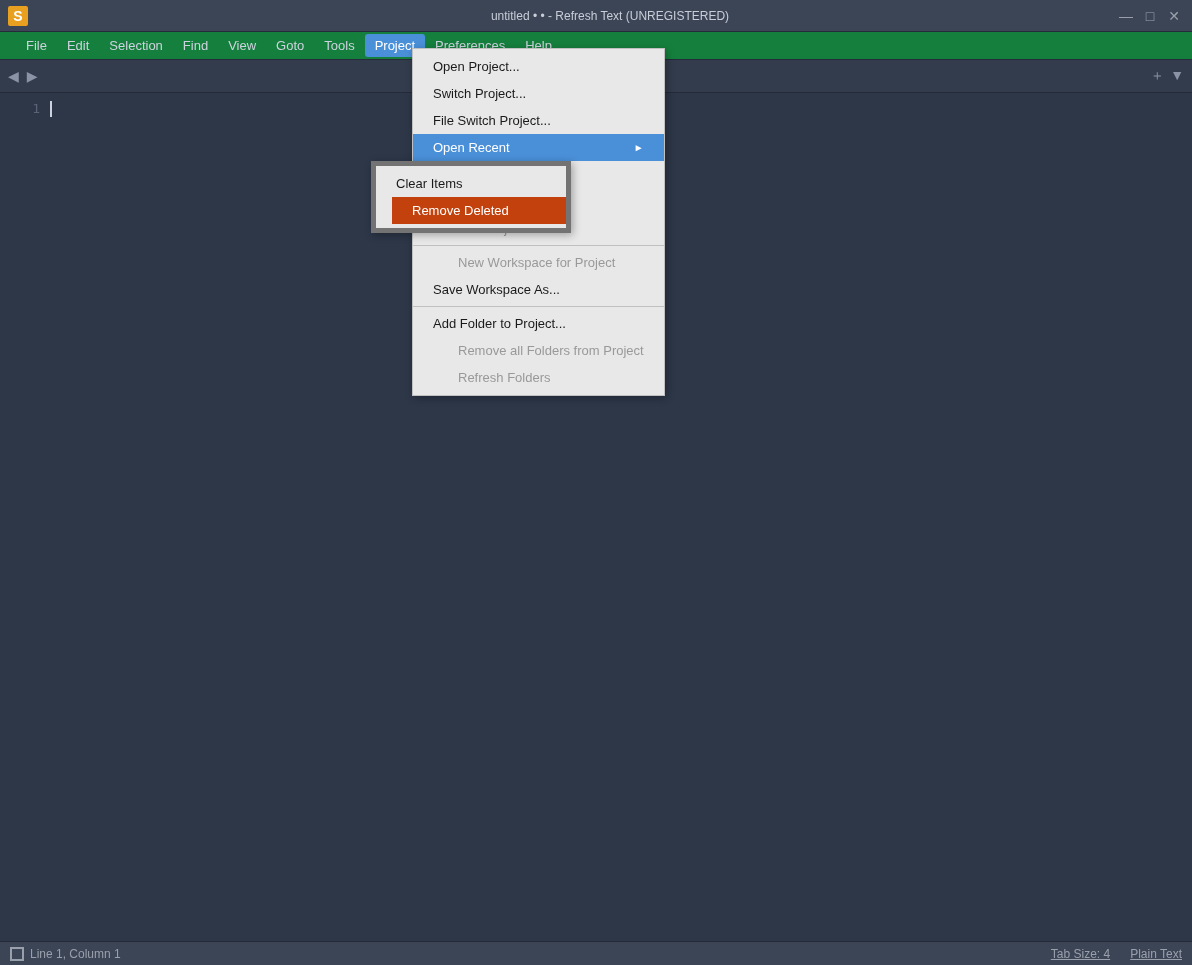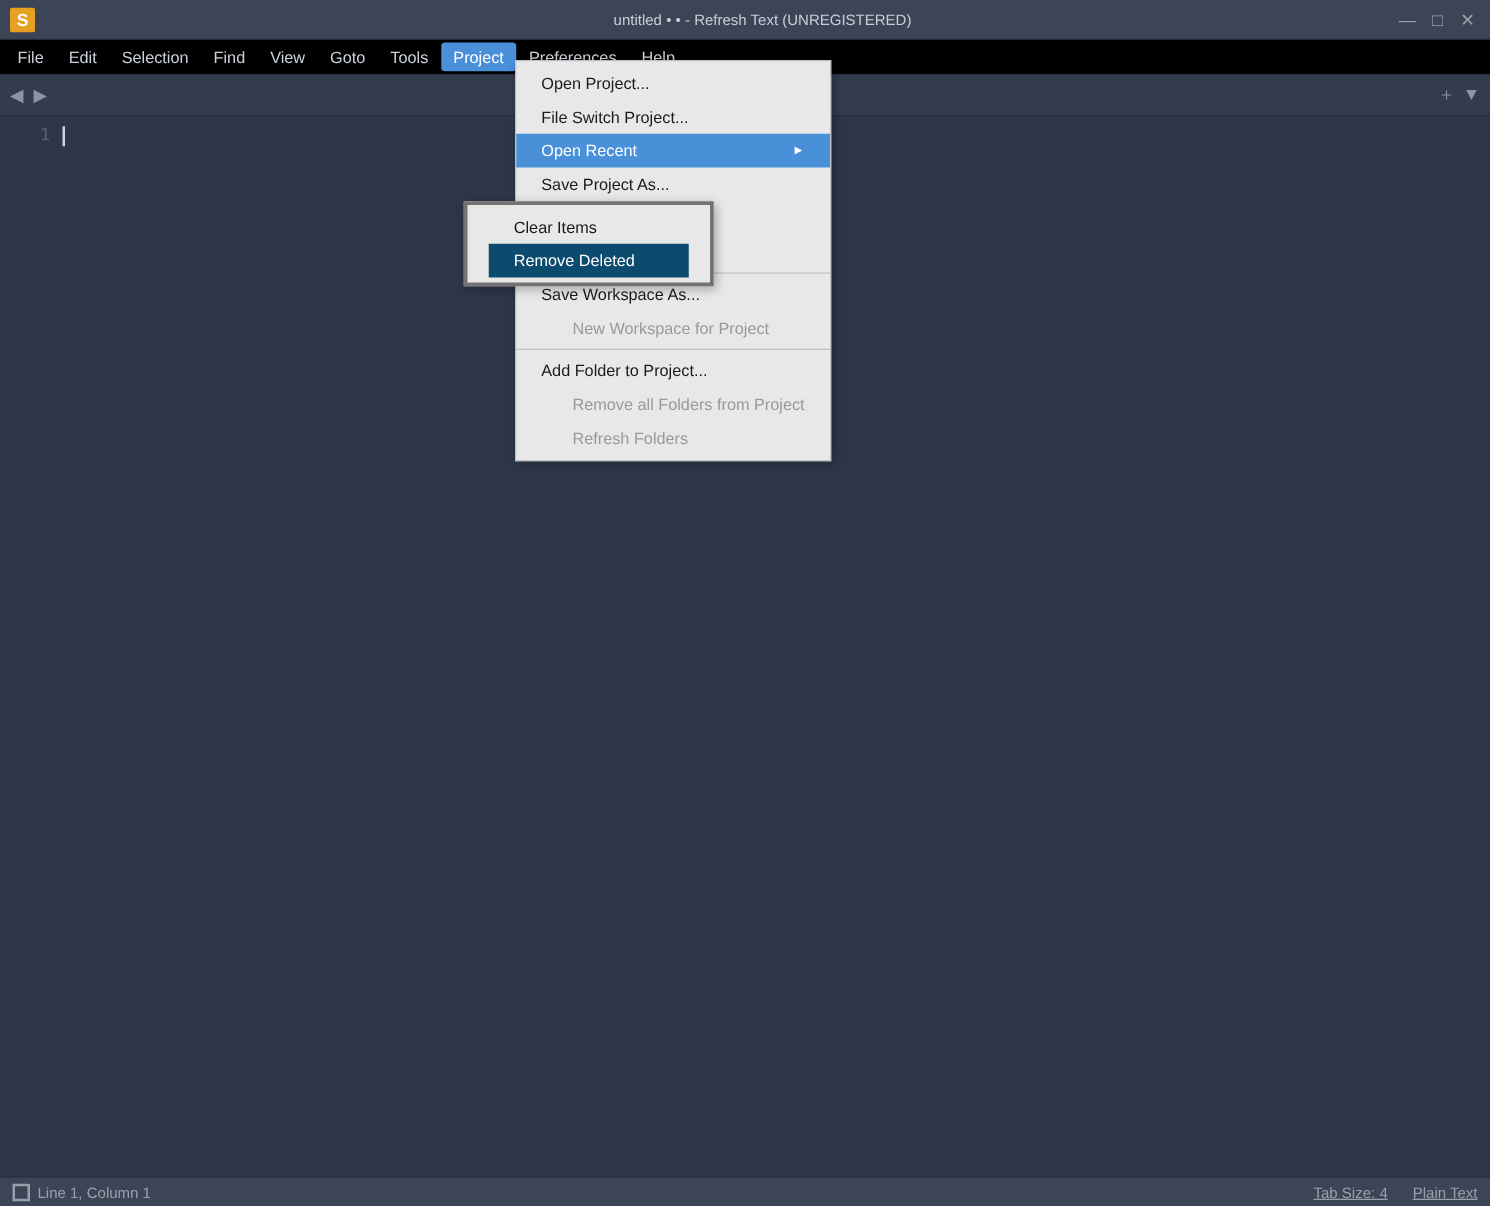--- a/index.html
+++ b/index.html
@@ -49,25 +49,25 @@
       display: flex;
       align-items: center;
       justify-content: center;
       cursor: pointer;
       font-size: 14px;
       color: #9aa0ab;
     }
 
     
     #menu-bar {
-      background-color: #000000;
+      background-color: #15803d;
       height: 28px;
       display: flex;
       align-items: center;
-      padding: 0 4px;
+      padding: 0 16px;
       border-bottom: 1px solid #252b38;
     }
     .menu-item {
       padding: 4px 10px;
       cursor: pointer;
       border-radius: 3px;
       font-size: 13px;
       color: #cdd3de;
       position: relative;
     }
@@ -192,36 +192,36 @@
     }
     .dropdown-item .arrow {
       font-size: 10px;
       margin-left: 20px;
     }
 
     
     .submenu {
       position: absolute;
       background-color: #e8e8e8;
-      border: 3px solid #737373;
+      border: 5px solid #737373;
       box-shadow: 2px 2px 8px rgba(0,0,0,0.3);
       z-index: 101;
       min-width: 200px;
-      padding: 4px 17px;
+      padding: 4px 0;
       left: 371px;
       top: 161px;
     }
     .submenu-item {
       padding: 6px 20px;
       cursor: pointer;
       color: #1a1a1a;
       font-size: 13px;
       white-space: nowrap;
     }
-    .submenu-item.highlighted { background-color: #0c4a6e; color: #ffffff; }
+    .submenu-item.highlighted { background-color: #c2410c; color: #ffffff; margin-left: 16px; }
   </style>
 </head>
 <body>
 
 <div id="title-bar">
   <div id="title-bar-icon">
     <svg width="20" height="20" viewBox="0 0 20 20">
       <rect width="20" height="20" rx="2" fill="#e8a020"></rect>
       <text x="10" y="15" text-anchor="middle" font-size="14" font-weight="bold" fill="white">S</text>
     </svg>
@@ -258,31 +258,32 @@
 
 <div id="editor-area">
   <div id="line-numbers">
     <div>1</div>
   </div>
   <div id="cursor-line"></div>
 </div>
 
 <div class="dropdown" style="top: 48px; left: 412px;">
   <div class="dropdown-item">Open Project...</div>
+  <div class="dropdown-item">Switch Project...</div>
   <div class="dropdown-item">File Switch Project...</div>
   <div class="dropdown-item highlighted">
     <span>Open Recent</span>
     <span class="arrow">►</span>
   </div>
   <div class="dropdown-item">Save Project As...</div>
   <div class="dropdown-item disabled">Close Project</div>
   <div class="dropdown-item disabled">Edit Project</div>
   <div class="dropdown-separator"></div>
+  <div class="dropdown-item disabled">New Workspace for Project</div>
   <div class="dropdown-item">Save Workspace As...</div>
-  <div class="dropdown-item disabled">New Workspace for Project</div>
   <div class="dropdown-separator"></div>
   <div class="dropdown-item">Add Folder to Project...</div>
   <div class="dropdown-item disabled">Remove all Folders from Project</div>
   <div class="dropdown-item disabled">Refresh Folders</div>
 </div>
 
 <div class="submenu">
   <div class="submenu-item">Clear Items</div>
   <div class="submenu-item highlighted">Remove Deleted</div>
 </div>

